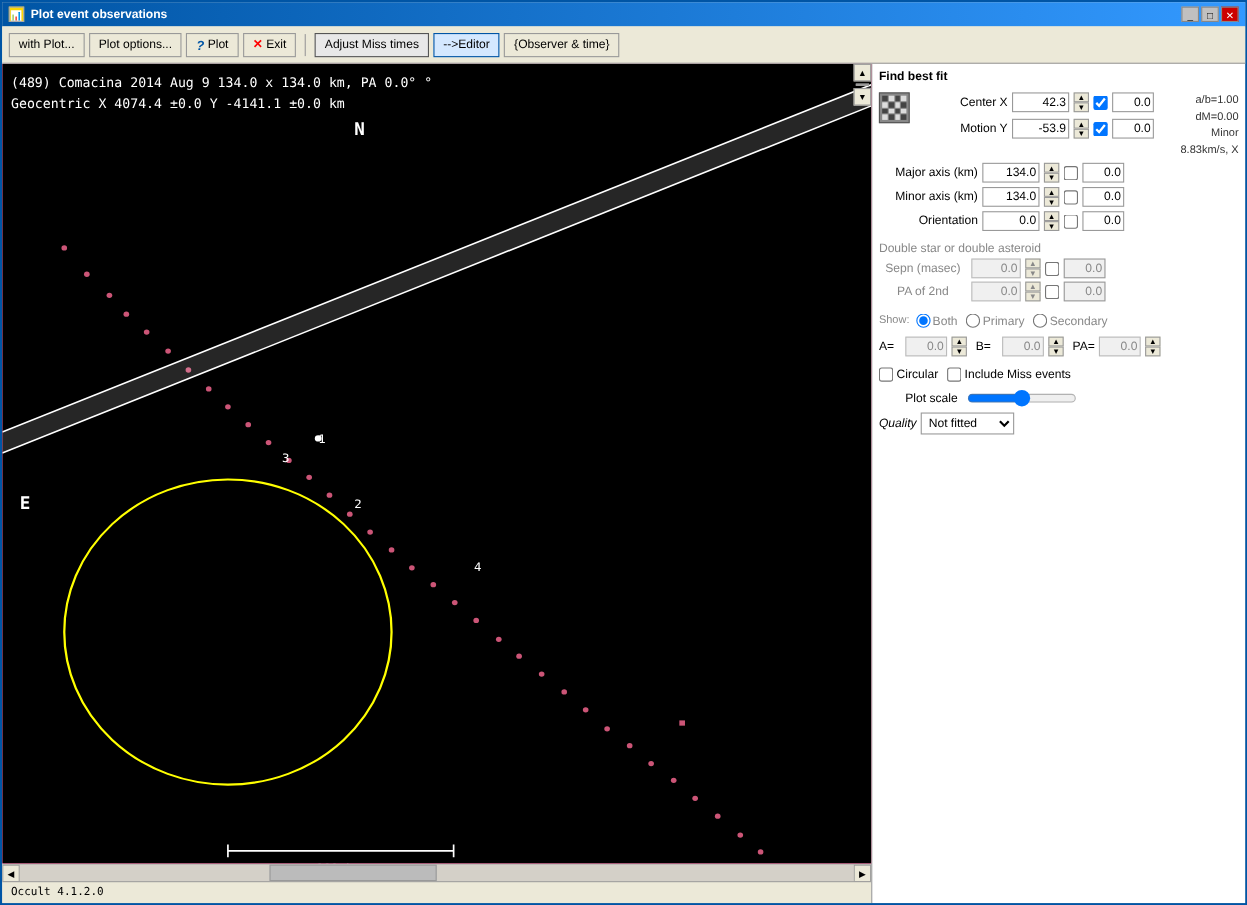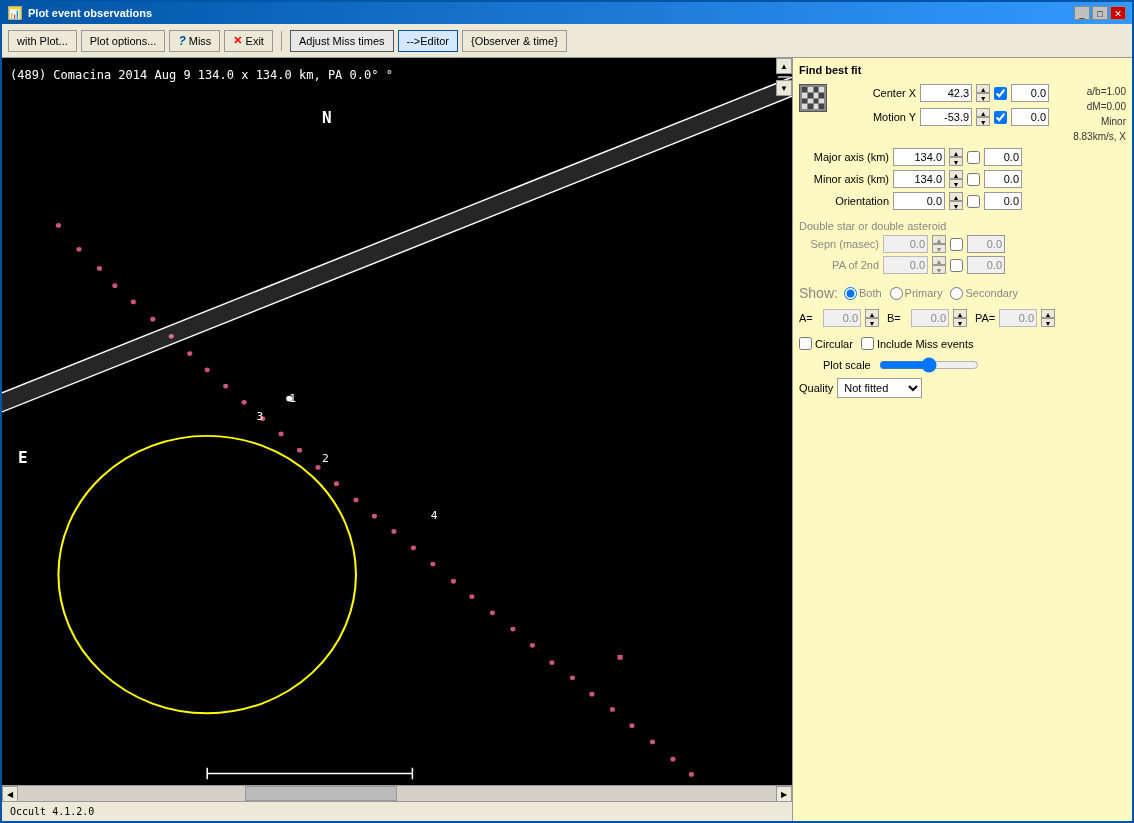--- a/index.html
+++ b/index.html
@@ -82,21 +82,21 @@
       font-size: 16px;
       font-family: monospace;
       font-weight: bold;
     }
     .plot-canvas { width: 100%; height: 100%; }
 
     
     .right-panel {
       width: 340px;
       min-width: 340px;
-      background: #fef9c3;
+      background: #ffffff;
       border-left: 1px solid #999;
       display: flex;
       flex-direction: column;
       padding: 6px;
       gap: 4px;
       overflow-y: auto;
     }
     .panel-title { font-size: 11px; font-weight: bold; margin-bottom: 4px; }
     
     .fit-row {
@@ -174,39 +174,39 @@
       margin-top: 6px;
       color: #888;
     }
     .double-star-title { font-size: 11px; margin-bottom: 3px; }
     .ds-row {
       display: flex;
       align-items: center;
       gap: 4px;
       margin-bottom: 3px;
     }
-    .ds-label { font-size: 11px; width: 80px; text-align: right; color: #888; }
+    .ds-label { font-size: 11px; width: 80px; text-align: center; color: #888; }
     .ds-input {
       width: 45px;
       height: 18px;
       border: 1px solid #bbb;
       background: #f0f0f0;
       font-size: 11px;
       padding: 0 2px;
       text-align: right;
       color: #888;
     }
 
     .show-row {
       display: flex;
       align-items: center;
       gap: 6px;
       margin-top: 4px;
     }
-    .show-label { font-size: 14px; color: #888; text-align: right; }
+    .show-label { font-size: 10px; color: #888; text-align: right; }
     .radio-group { display: flex; gap: 8px; align-items: center; }
     .radio-label { font-size: 11px; color: #888; display: flex; align-items: center; gap: 2px; }
 
     .abc-row {
       display: flex;
       align-items: center;
       gap: 4px;
       margin-top: 4px;
     }
     .abc-label { font-size: 11px; width: 20px; }
@@ -240,21 +240,21 @@
     .scale-slider {
       width: 100px;
       height: 14px;
     }
     .quality-row {
       display: flex;
       align-items: center;
       gap: 4px;
       margin-top: 2px;
     }
-    .quality-label { font-size: 11px; }
+    .quality-label { font-size: 11px; font-style: italic; }
     .quality-select {
       font-size: 11px;
       height: 20px;
       border: 1px solid #999;
       background: white;
       padding: 0 2px;
     }
 
     .rms-row { font-size: 11px; margin-top: 4px; }
 
@@ -355,21 +355,21 @@
 
   <div class="toolbar">
     <button class="toolbar-btn">
       <span>with Plot...</span>
     </button>
     <button class="toolbar-btn">
       <span>Plot options...</span>
     </button>
     <button class="toolbar-btn">
       <span class="help-icon">?</span>
-      <span>Miss</span>
+      <span>Plot</span>
     </button>
     <button class="toolbar-btn">
       <span class="exit-x">✕</span>
       <span>Exit</span>
     </button>
     <div class="separator"></div>
     <button class="toolbar-btn" style="background:#e8e8e8; border:1px solid #555;">
       <span>Adjust Miss times</span>
     </button>
     <button class="toolbar-btn arrow-btn">
@@ -380,20 +380,21 @@
     </button>
   </div>
 
   <div class="main-area">
 
     <div style="display:flex; flex-direction:column; flex:1; min-width:0;">
       <div class="plot-area">
         
         <div class="plot-info">
           <div>(489) Comacina  2014 Aug 9   134.0 x 134.0 km, PA 0.0° °</div>
+          <div>Geocentric X 4074.4 ±0.0  Y -4141.1 ±0.0 km</div>
         </div>
         
         
         <div class="north-label">N</div>
         
         <div class="east-label">E</div>
 
         
         <svg class="plot-canvas" viewBox="0 0 770 760" preserveAspectRatio="none">
 

